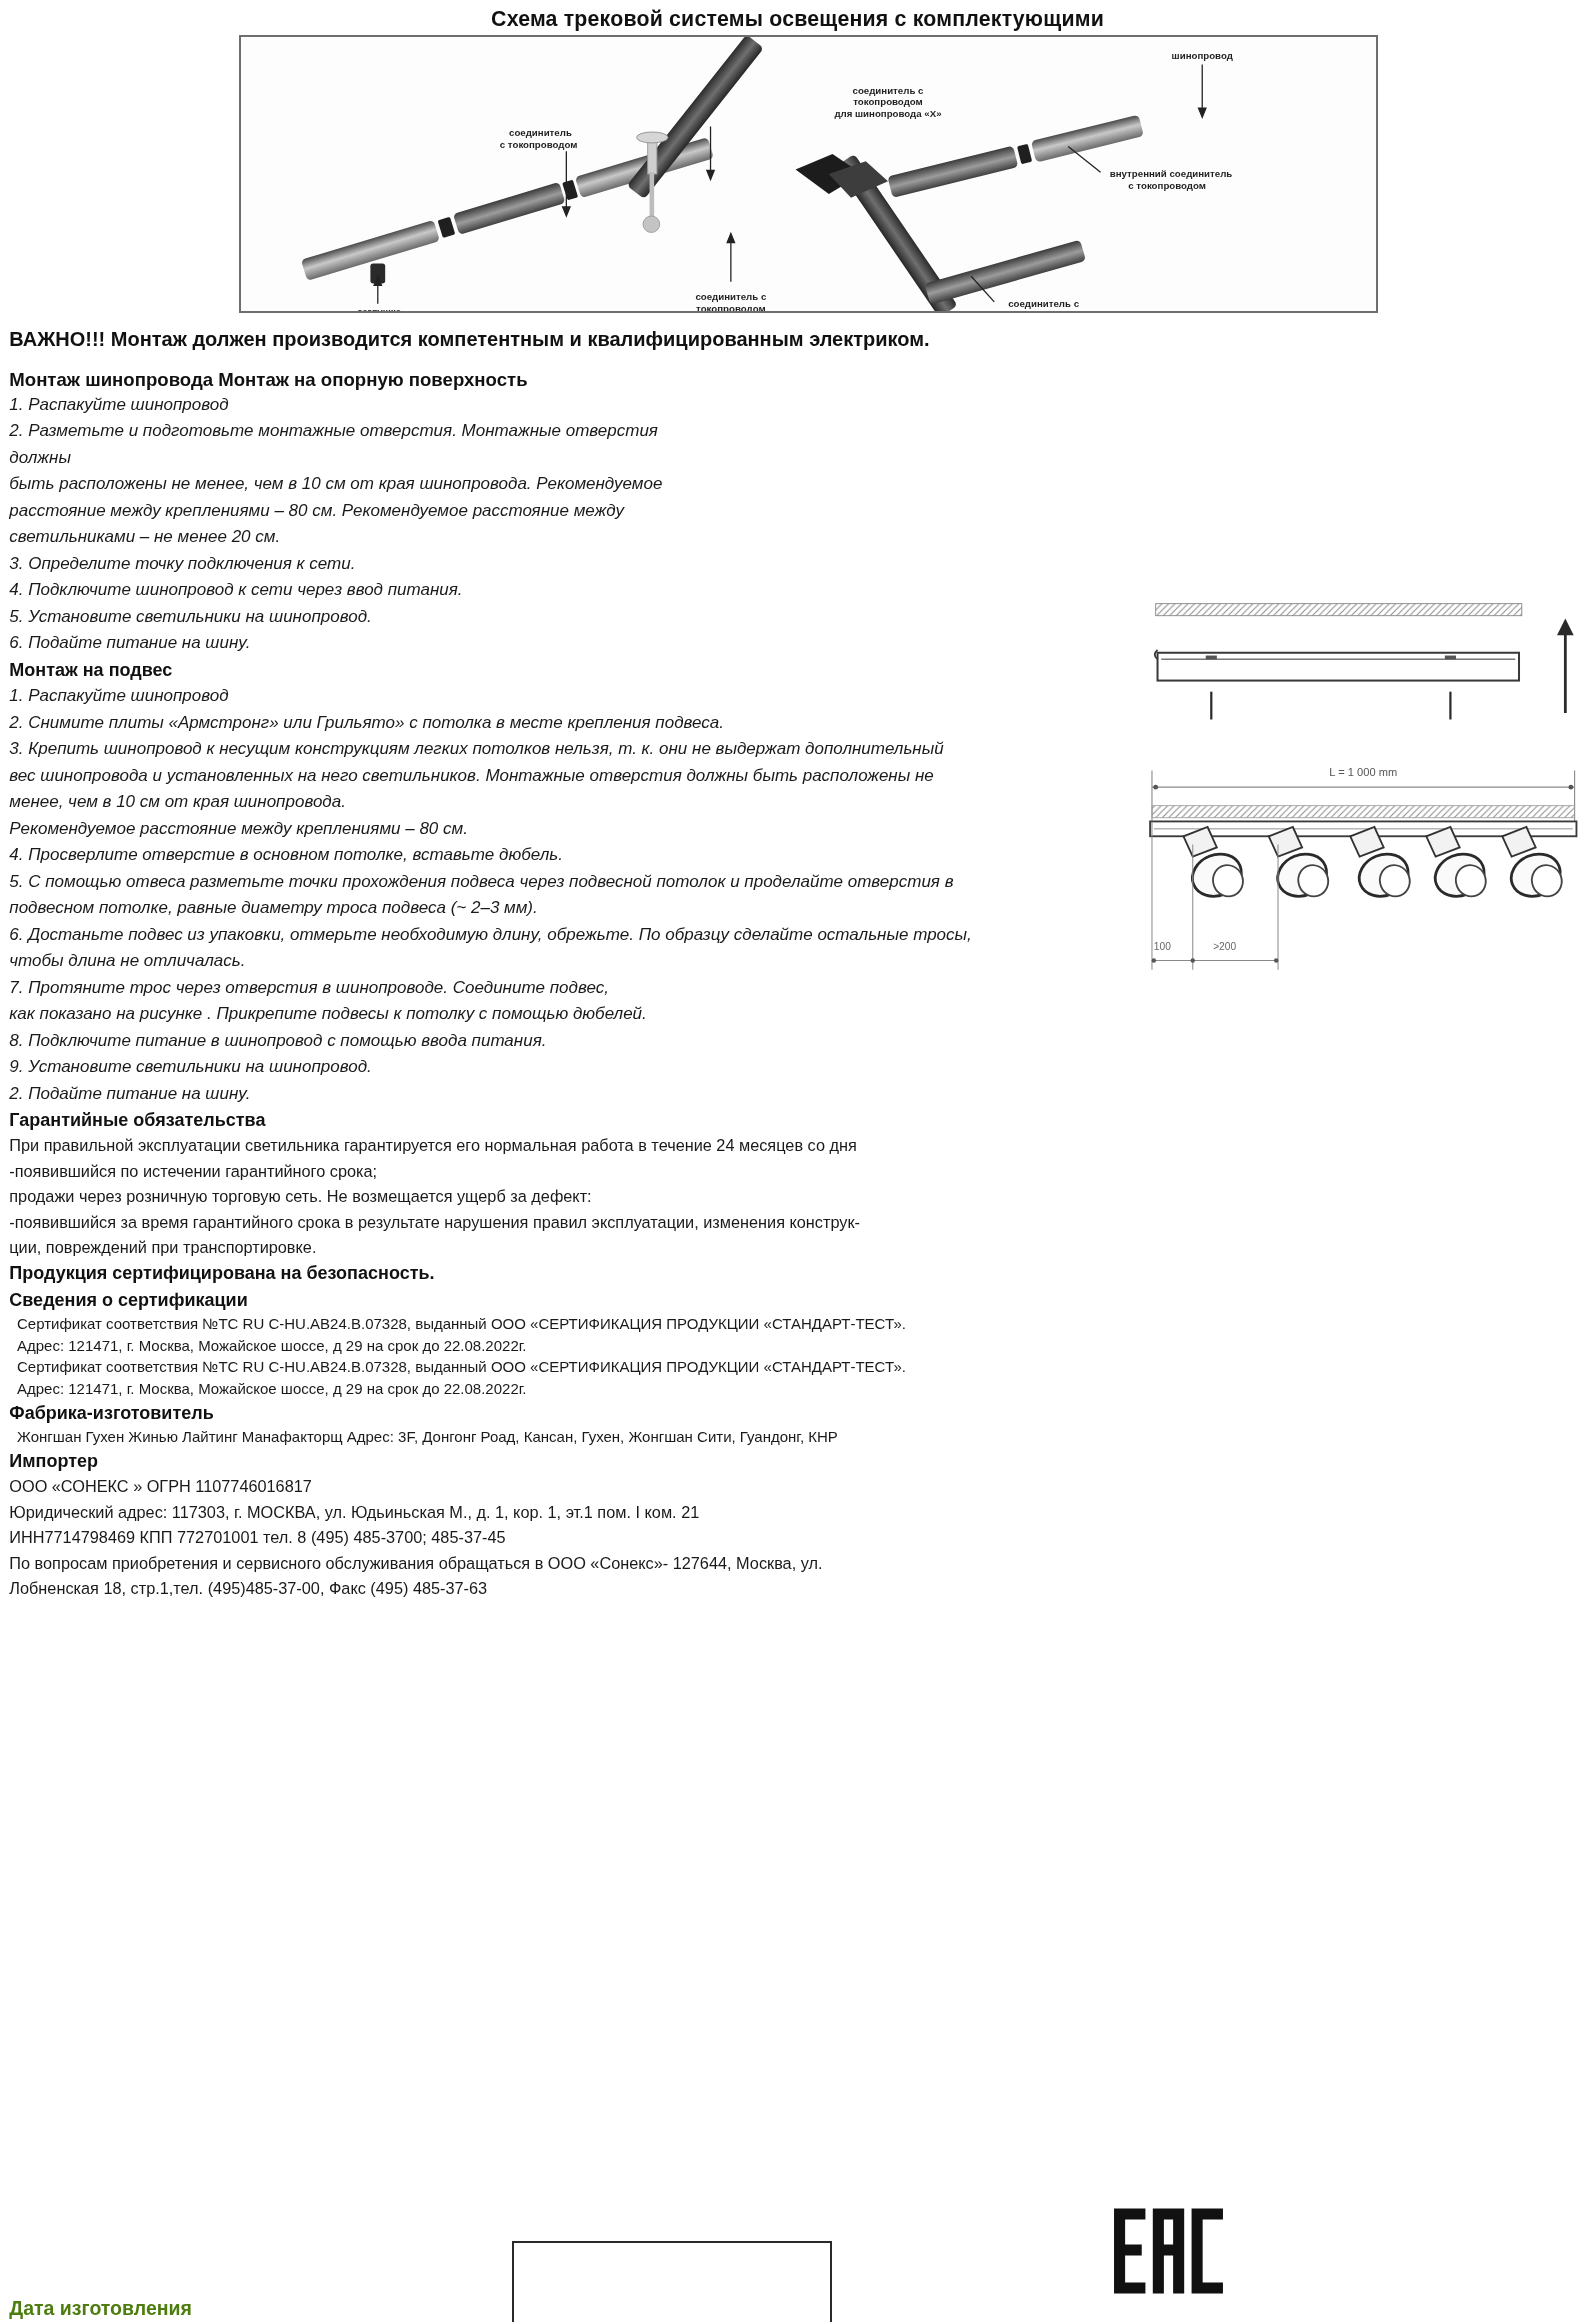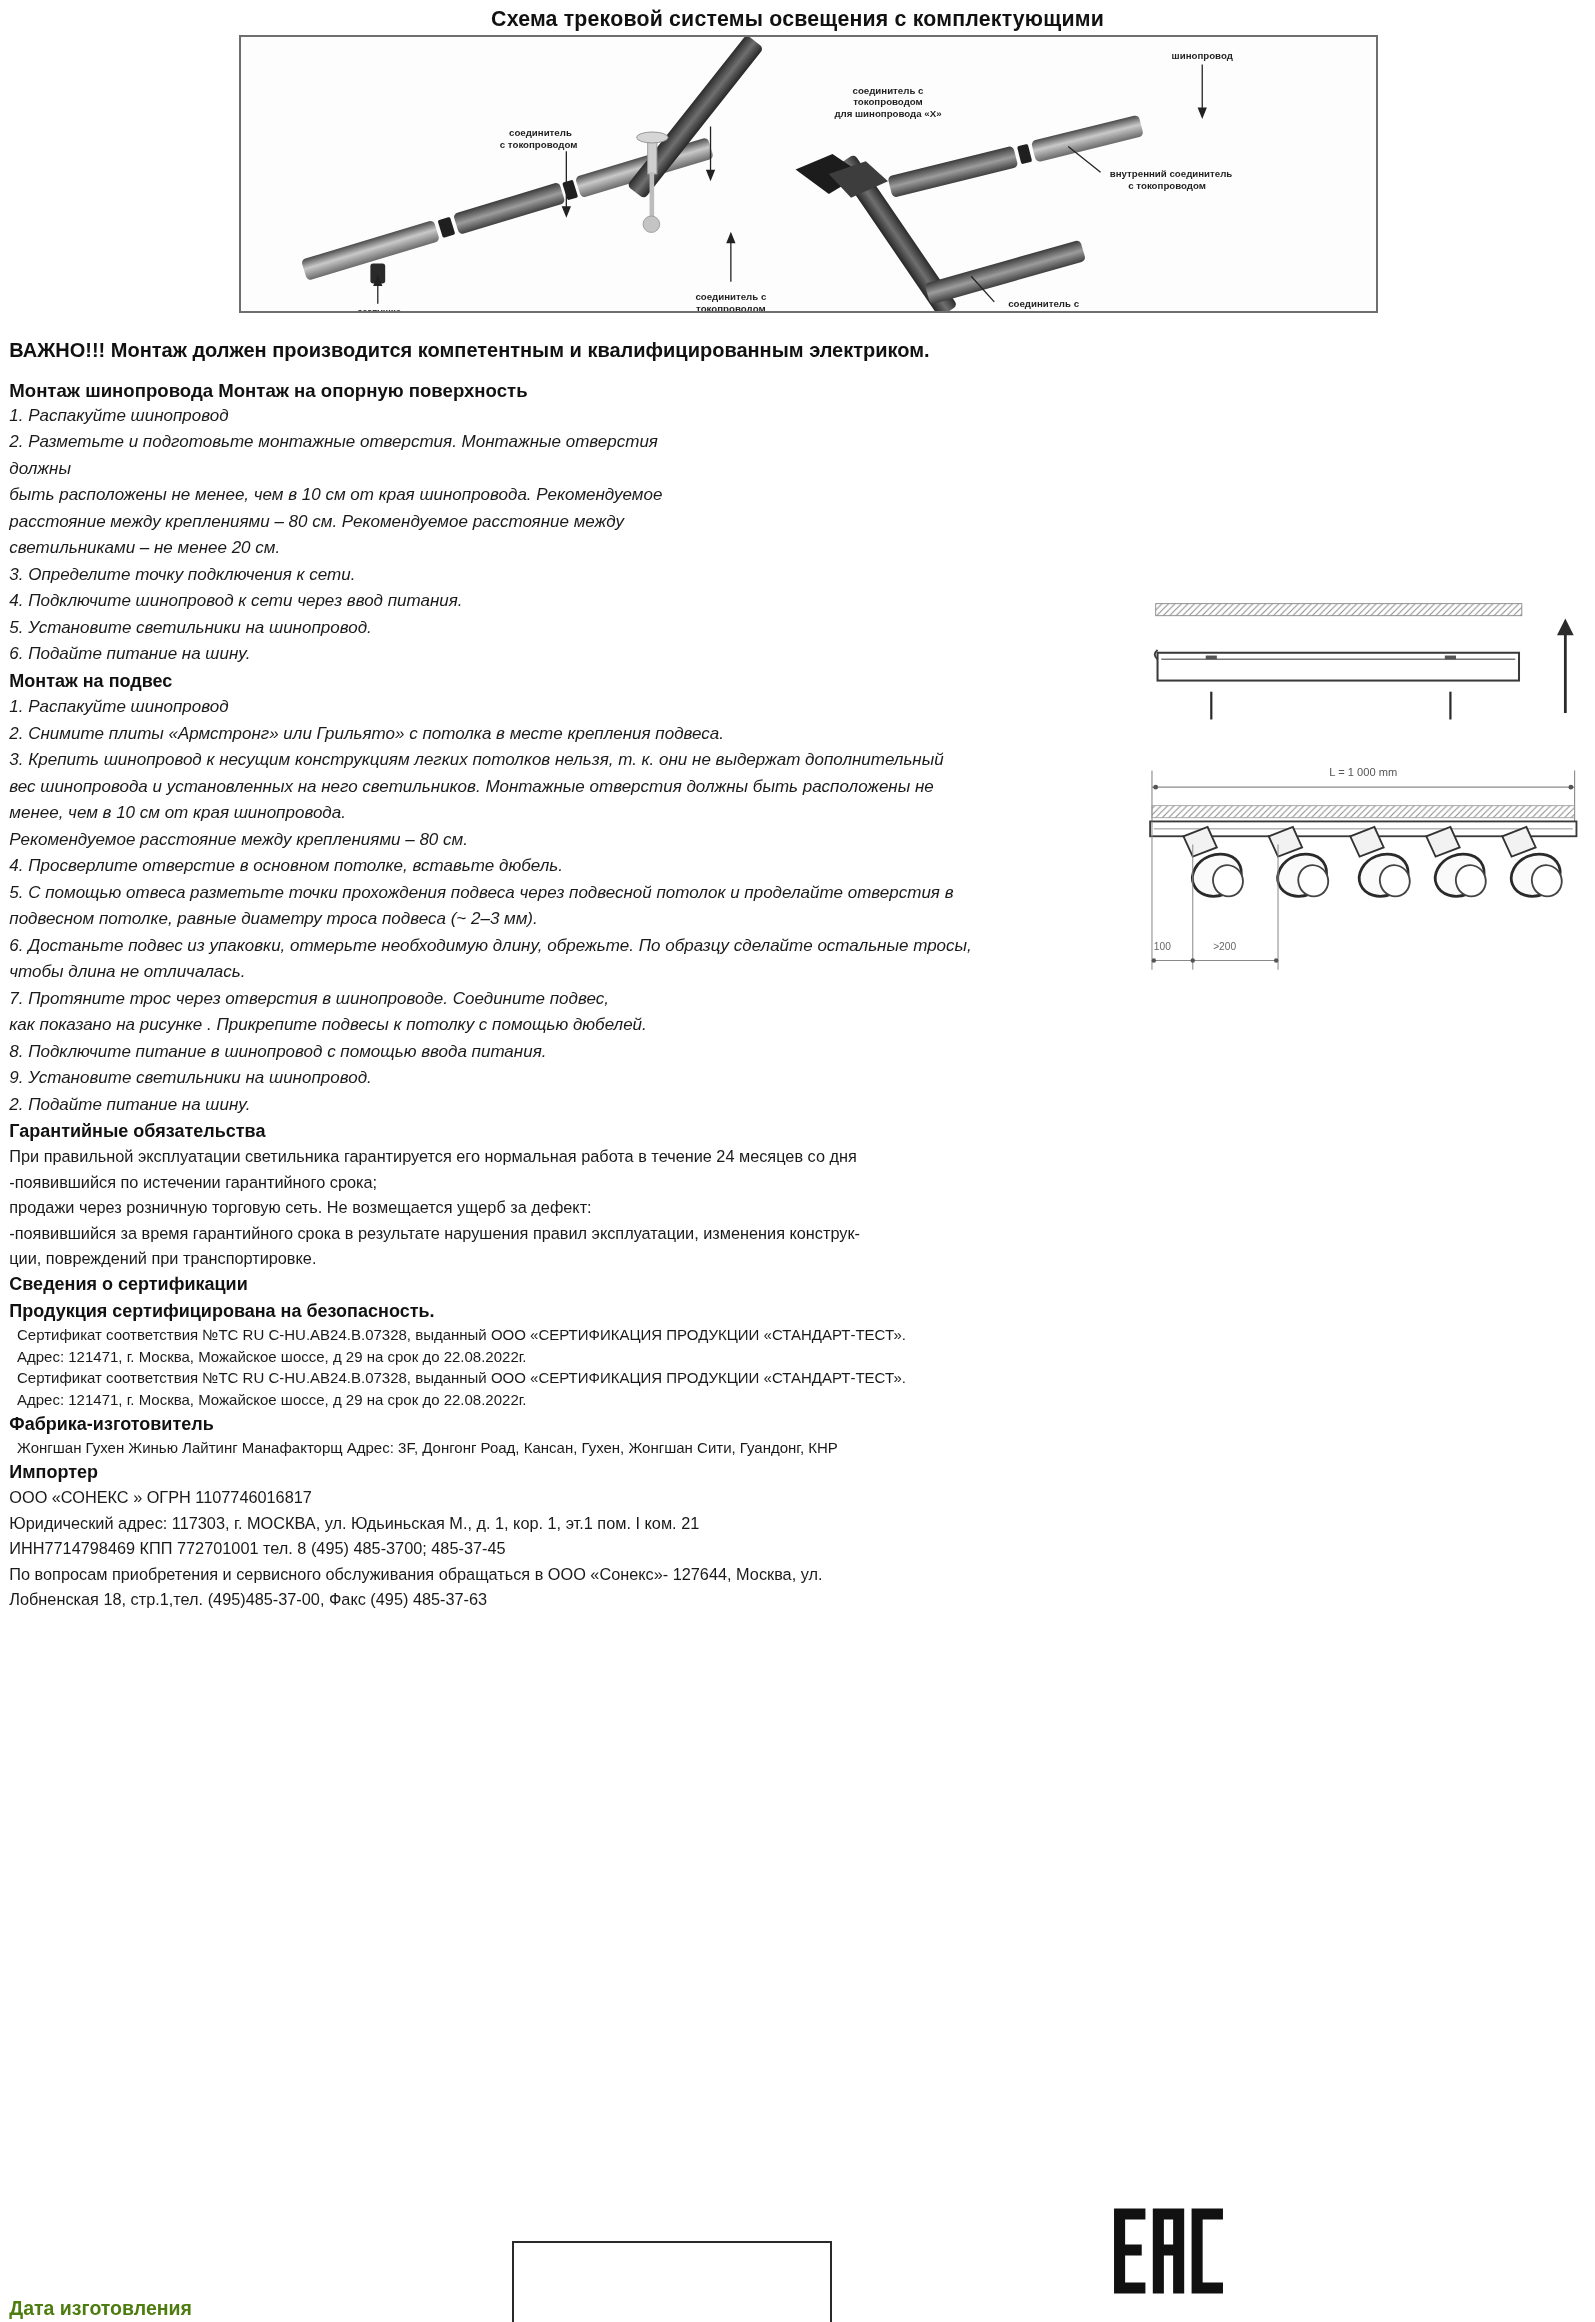--- a/index.html
+++ b/index.html
@@ -48,21 +48,20 @@
     left: 0;
     top: 327px;
     width: 1595px;
   }
   .h-warn {
     font-size: 20px;
     font-weight: bold;
     line-height: 1.28;
     padding: 0 9.3px;
     color: #111;
-    margin-top: 11px;
   }
   .h-sec {
     font-size: 18.6px;
     font-weight: bold;
     line-height: 1.3;
     padding: 0 9.3px;
     margin-top: 15px;
     color: #111;
   }
   .h-sub {
@@ -307,22 +306,22 @@
 
   <div class="h-sub">Гарантийные обязательства</div>
   <div class="blk">
     <div class="p-mid wide">При правильной эксплуатации светильника гарантируется его нормальная работа в течение 24 месяцев со дня</div>
     <div class="p-mid wide">-появившийся по истечении гарантийного срока;</div>
     <div class="p-mid wide">продажи через розничную торговую сеть. Не возмещается ущерб за дефект:</div>
     <div class="p-mid wide">-появившийся за время гарантийного срока в результате нарушения правил эксплуатации, изменения конструк-</div>
     <div class="p-mid wide">ции, повреждений при транспортировке.</div>
   </div>
 
+  <div class="h-sub">Продукция сертифицирована на безопасность.</div>
   <div class="h-sub">Сведения о сертификации</div>
-  <div class="h-sub">Продукция сертифицирована на безопасность.</div>
   <div class="blk">
     <div class="p-small wide">Сертификат соответствия №ТС RU C-HU.АВ24.В.07328, выданный ООО «СЕРТИФИКАЦИЯ ПРОДУКЦИИ «СТАНДАРТ-ТЕСТ».</div>
     <div class="p-small wide">Адрес: 121471, г. Москва, Можайское шоссе, д 29 на срок до 22.08.2022г.</div>
     <div class="p-small wide">Сертификат соответствия №ТС RU C-HU.АВ24.В.07328, выданный ООО «СЕРТИФИКАЦИЯ ПРОДУКЦИИ «СТАНДАРТ-ТЕСТ».</div>
     <div class="p-small wide">Адрес: 121471, г. Москва, Можайское шоссе, д 29 на срок до 22.08.2022г.</div>
   </div>
 
   <div class="h-sub">Фабрика-изготовитель</div>
   <div class="p-small wide">Жонгшан Гухен Жинью Лайтинг Манафакторщ  Адрес: 3F, Донгонг Роад, Кансан, Гухен, Жонгшан Сити, Гуандонг, КНР</div>
 

